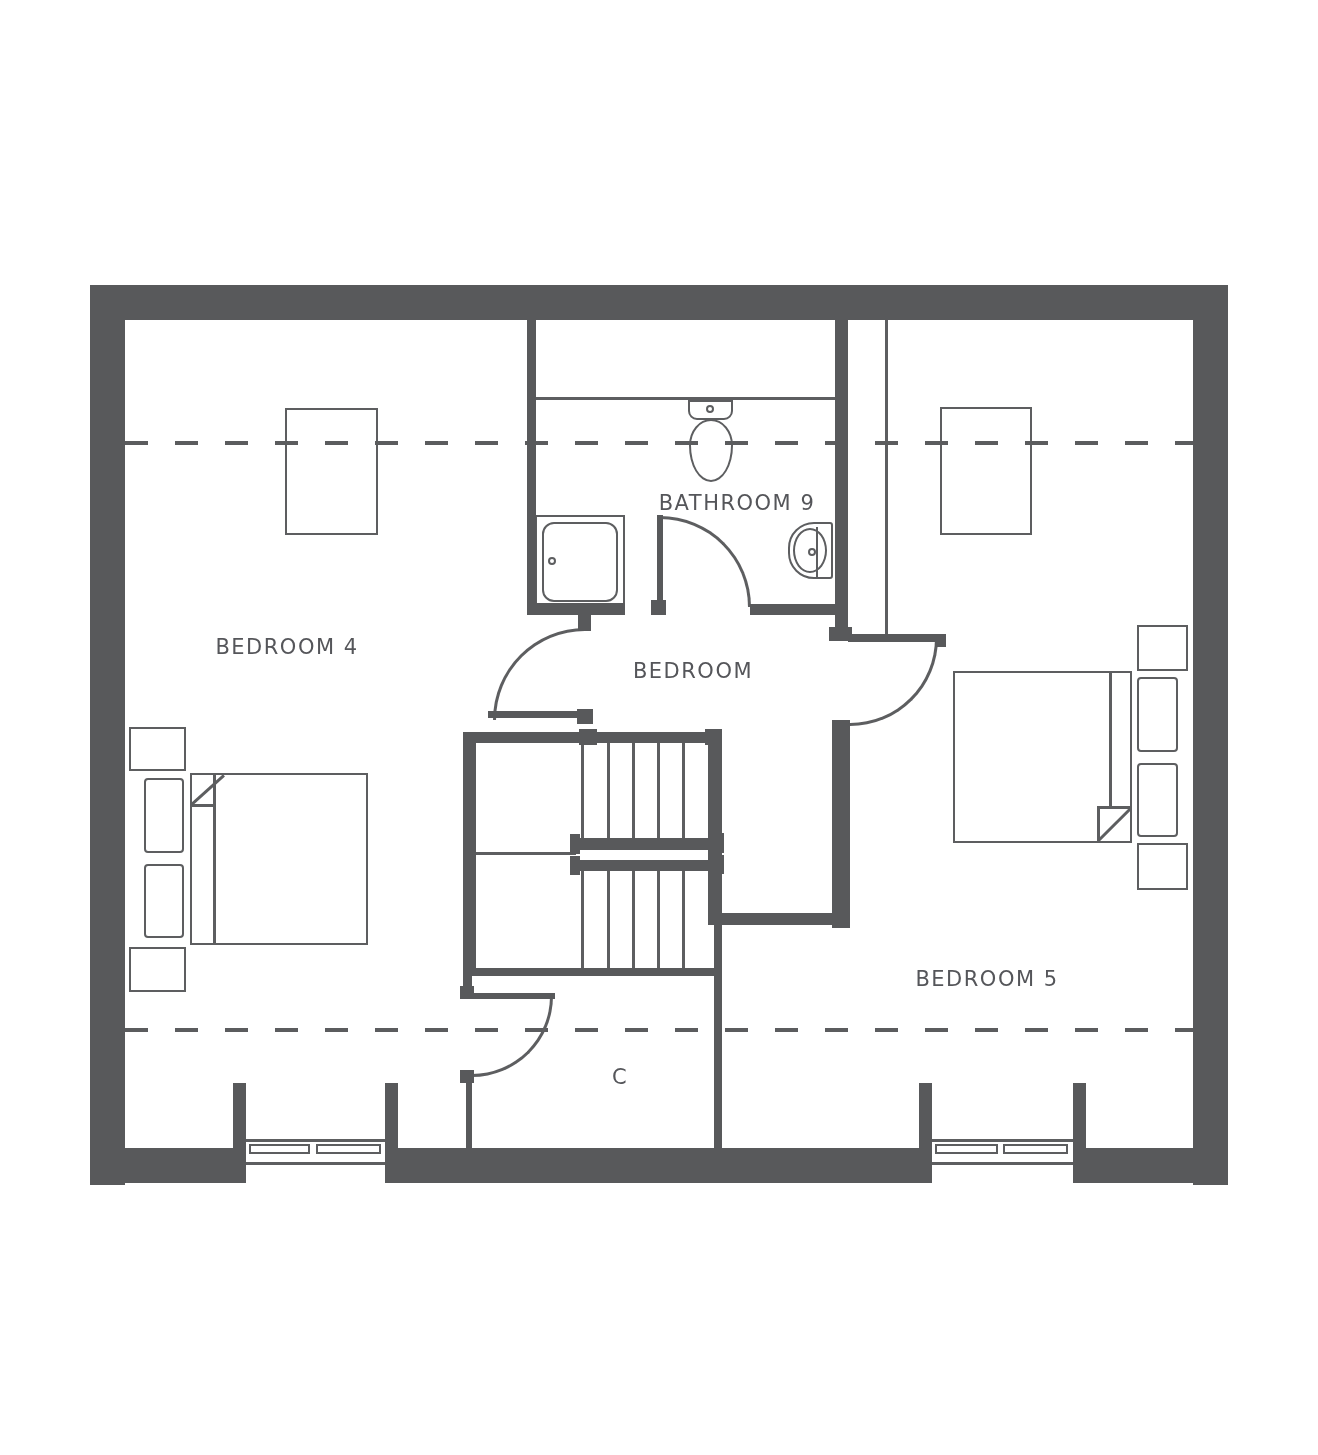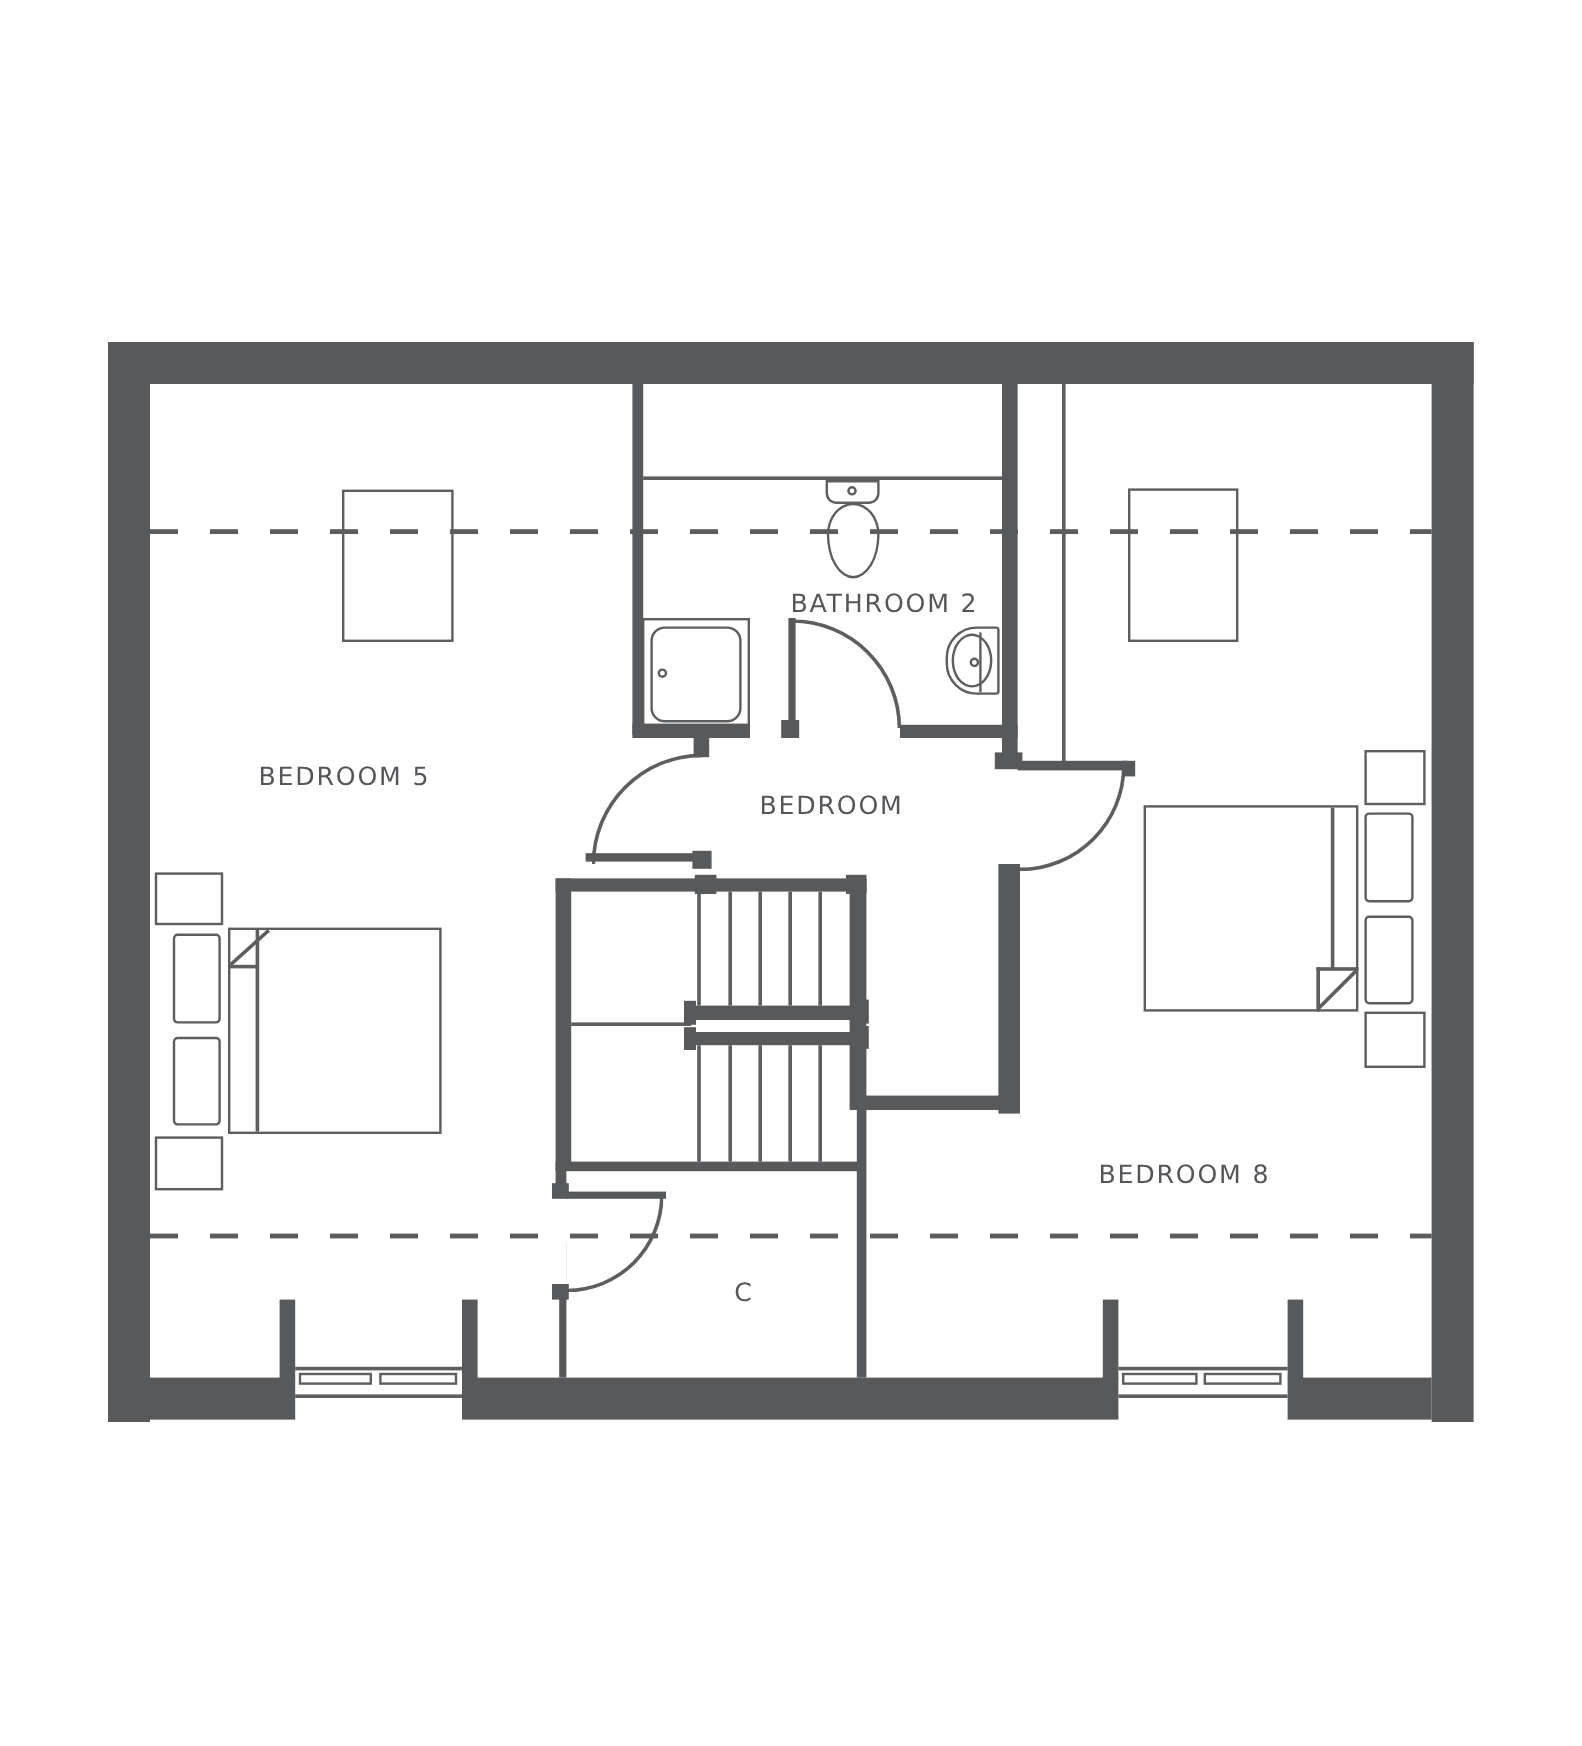--- a/index.html
+++ b/index.html
@@ -125,19 +125,19 @@
   <div class="w" style="left:848px;top:634px;width:92px;height:8px;z-index:5;"></div>
   <div class="w" style="left:935px;top:634px;width:11px;height:13px;z-index:5;"></div>
 
   <div class="w" style="left:463px;top:975px;width:9px;height:20px;z-index:5;"></div>
   <div class="w" style="left:460px;top:986px;width:14px;height:13px;z-index:5;"></div>
   <div class="w" style="left:472px;top:993px;width:83px;height:6px;z-index:5;"></div>
   <div class="w" style="left:460px;top:1070px;width:14px;height:13px;z-index:5;"></div>
   <div class="w" style="left:466px;top:1078px;width:6px;height:70px;z-index:5;"></div>
   <div class="w" style="left:714px;top:925px;width:8px;height:223px;z-index:5;"></div>
 
-  <div class="lbl" style="left:287px;top:647px;">BEDROOM 5</div>
-  <div class="lbl" style="left:737px;top:503px;">BATHROOM 2</div>
+  <div class="lbl" style="left:287px;top:647px;">BEDROOM 4</div>
+  <div class="lbl" style="left:737px;top:503px;">BATHROOM 9</div>
   <div class="lbl" style="left:693px;top:671px;">BEDROOM</div>
-  <div class="lbl" style="left:987px;top:979px;">BEDROOM 8</div>
+  <div class="lbl" style="left:987px;top:979px;">BEDROOM 5</div>
   <div class="lbl" style="left:620px;top:1077px;">C</div>
 
 </div>
 
 </body></html>

